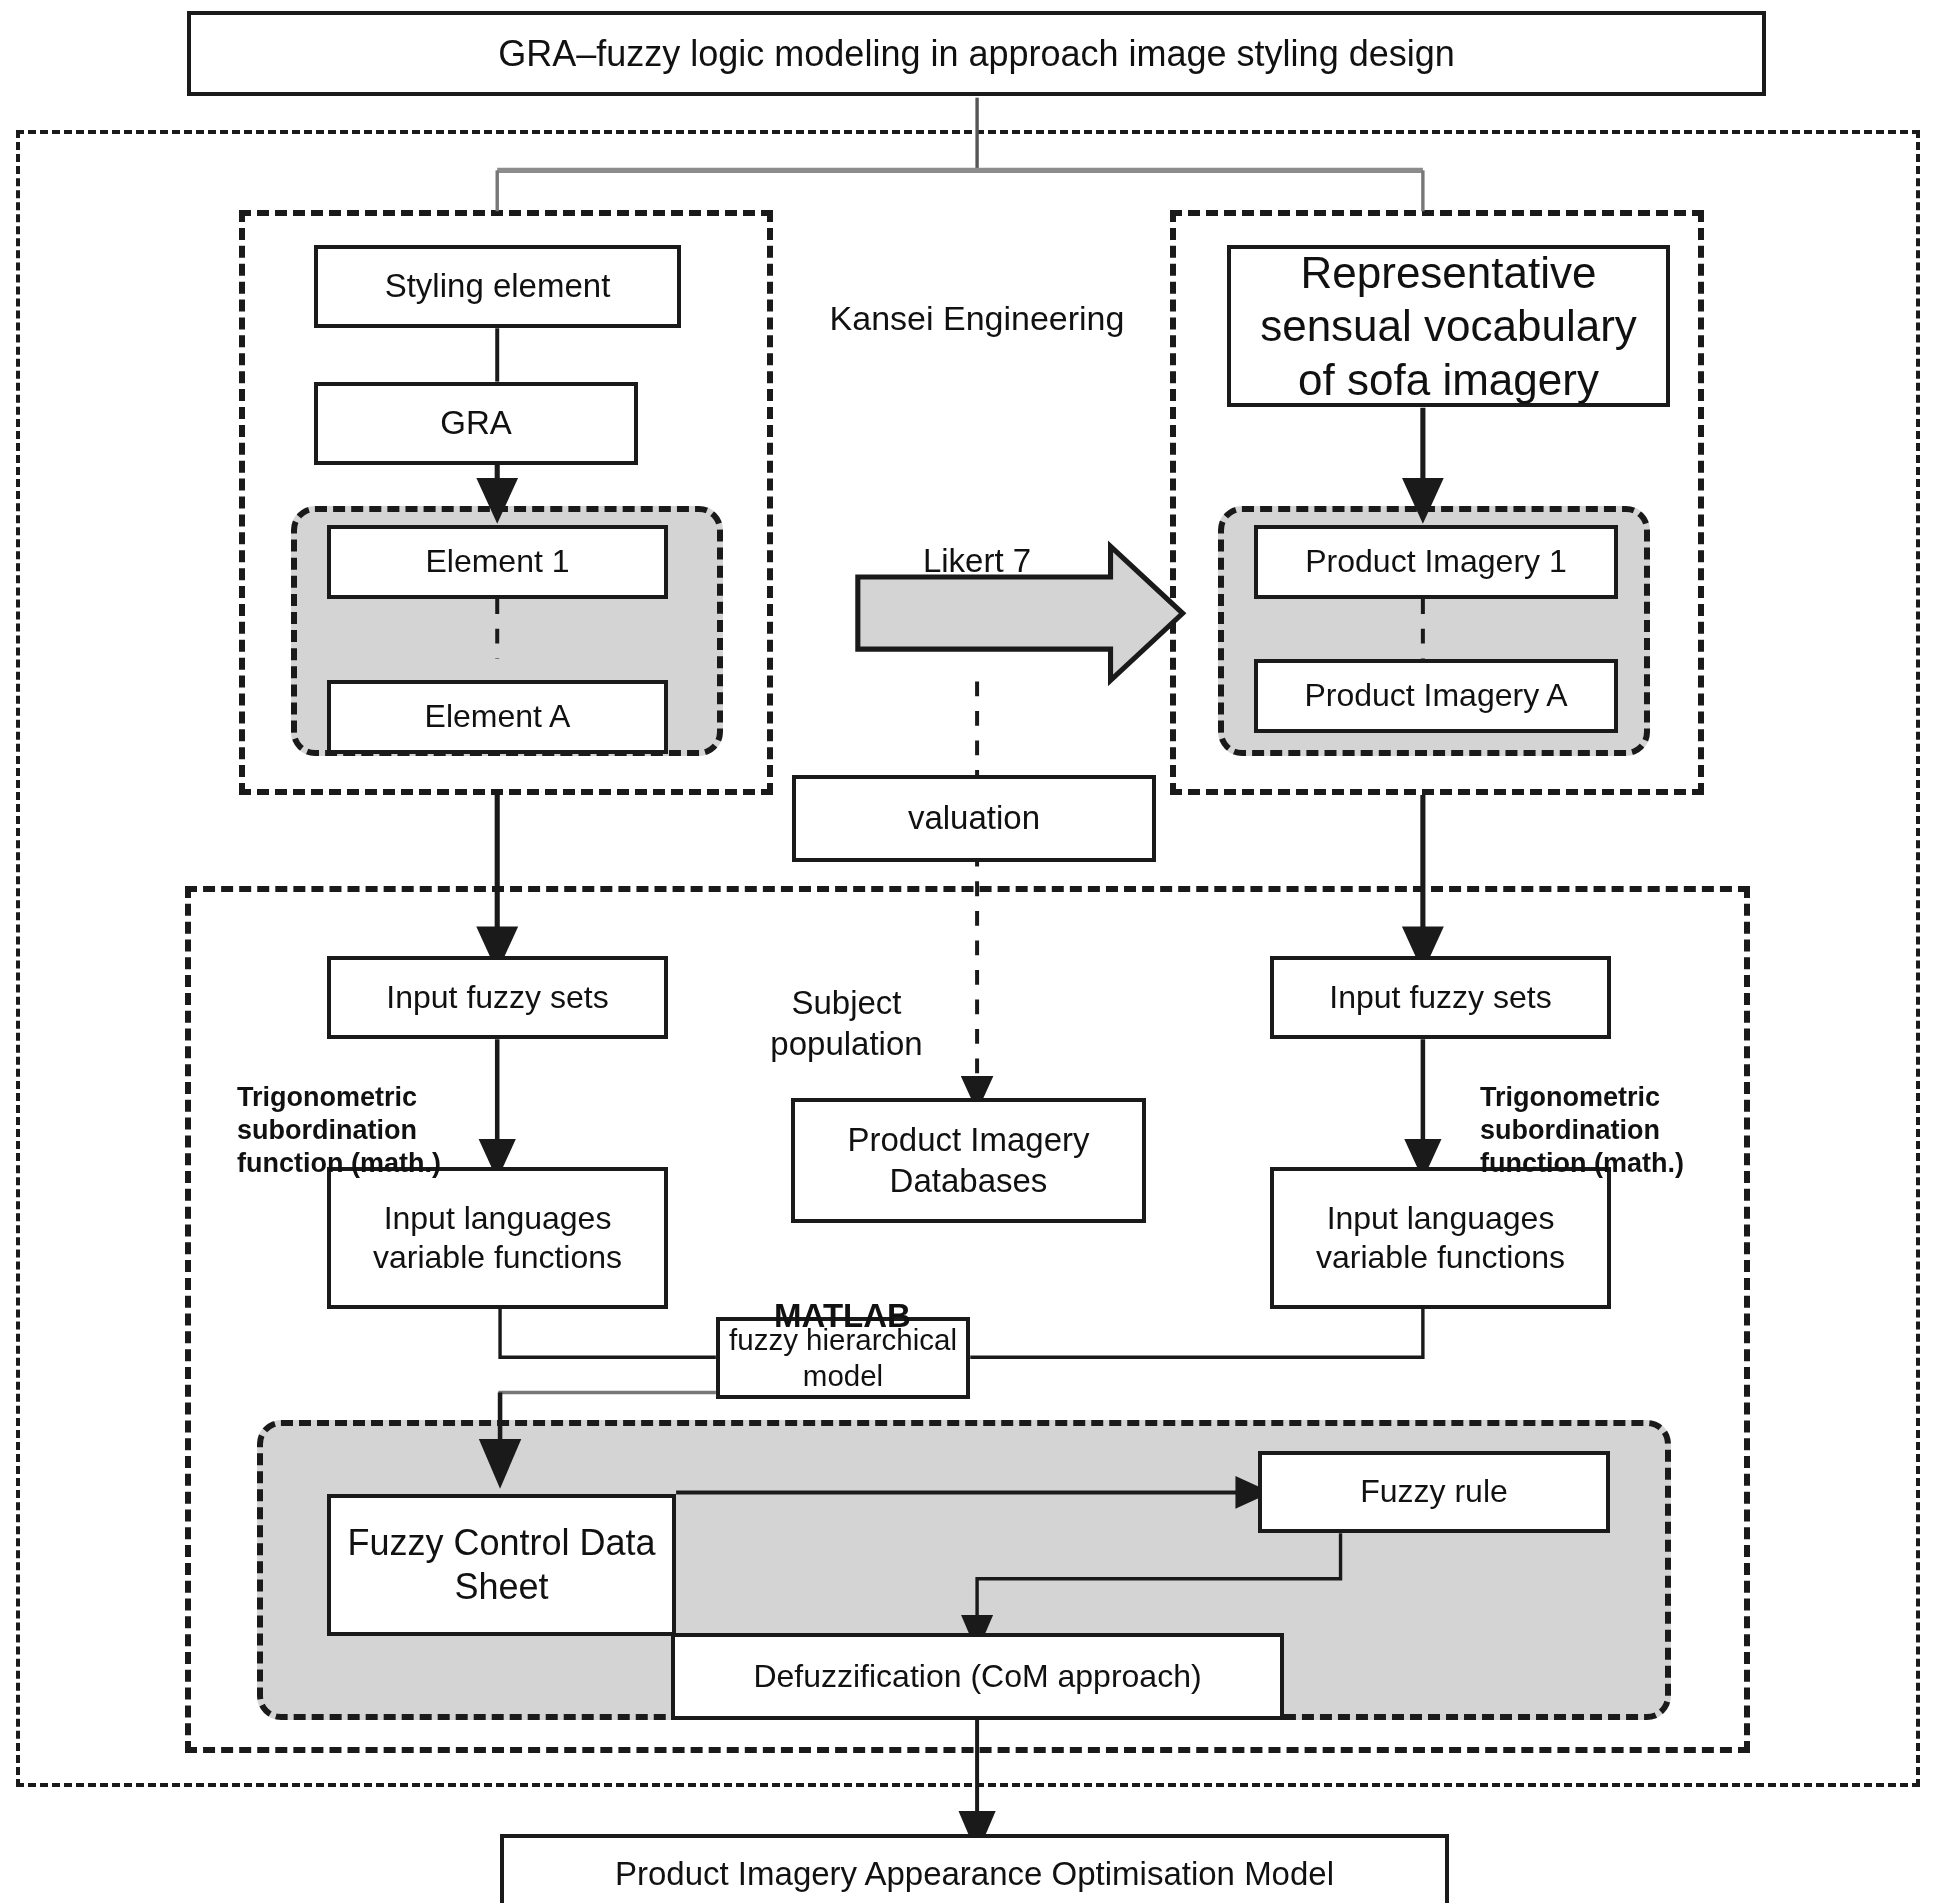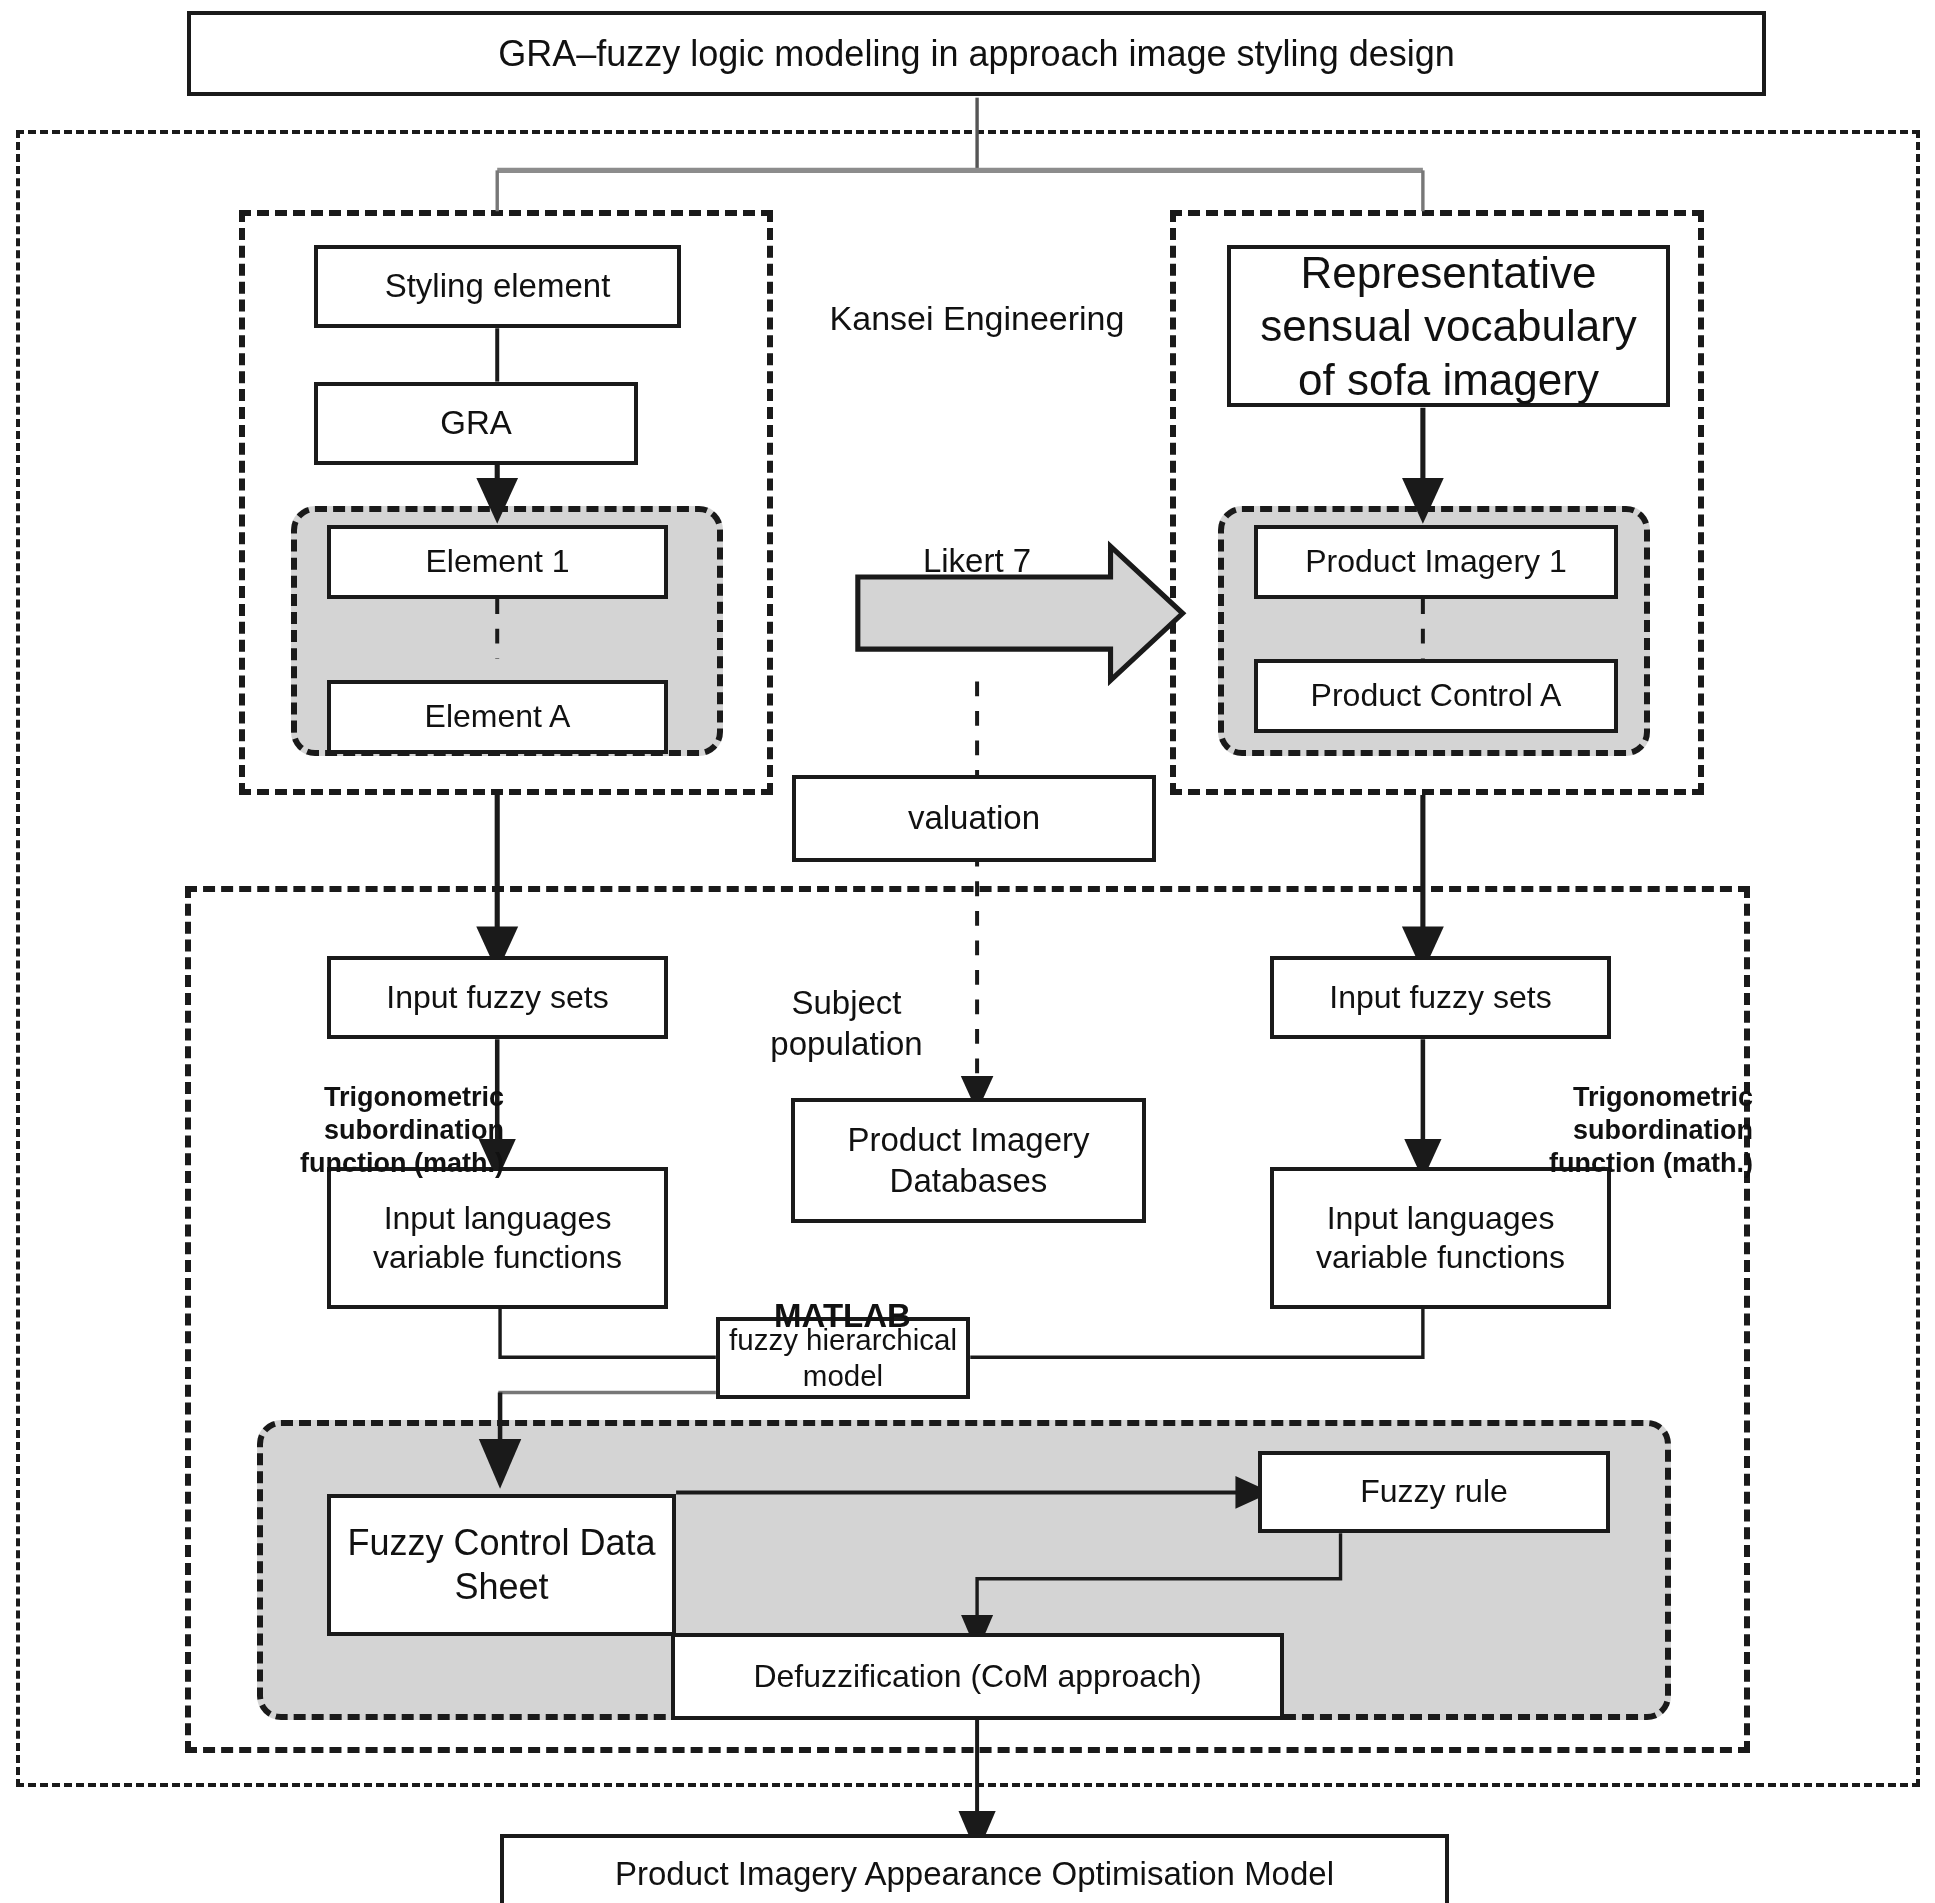--- a/index.html
+++ b/index.html
@@ -51,21 +51,21 @@
   }
   
   .lbl{
     position:absolute;
     text-align:center;
     line-height:1.22;
     z-index:7;
     white-space:pre-line;
   }
   .lbl.bold{font-weight:bold;}
-  .lbl.left{text-align:right;}
+  .lbl.left{text-align:left;}
 
   
   svg.wires{
     position:absolute;left:0;top:0;
     width:1936px;height:1903px;
     z-index:5;
     pointer-events:none;
   }
 </style>
 </head>
@@ -176,21 +176,21 @@
     <span>Representative
 sensual vocabulary
 of sofa imagery</span>
   </div>
 
   <div class="box" style="left:1254px;top:525px;width:364px;height:74px;font-size:32px;z-index:7;">
     <span>Product Imagery 1</span>
   </div>
 
   <div class="box" style="left:1254px;top:659px;width:364px;height:74px;font-size:32px;z-index:7;">
-    <span>Product Control A</span>
+    <span>Product Imagery A</span>
   </div>
 
   <div class="box" style="left:1270px;top:956px;width:341px;height:83px;font-size:32px;">
     <span>Input fuzzy sets</span>
   </div>
 
   <div class="lbl bold left" style="left:1480px;top:1048px;width:273px;font-size:27px;">
     <span>Trigonometric
 subordination
 function (math.)</span>

